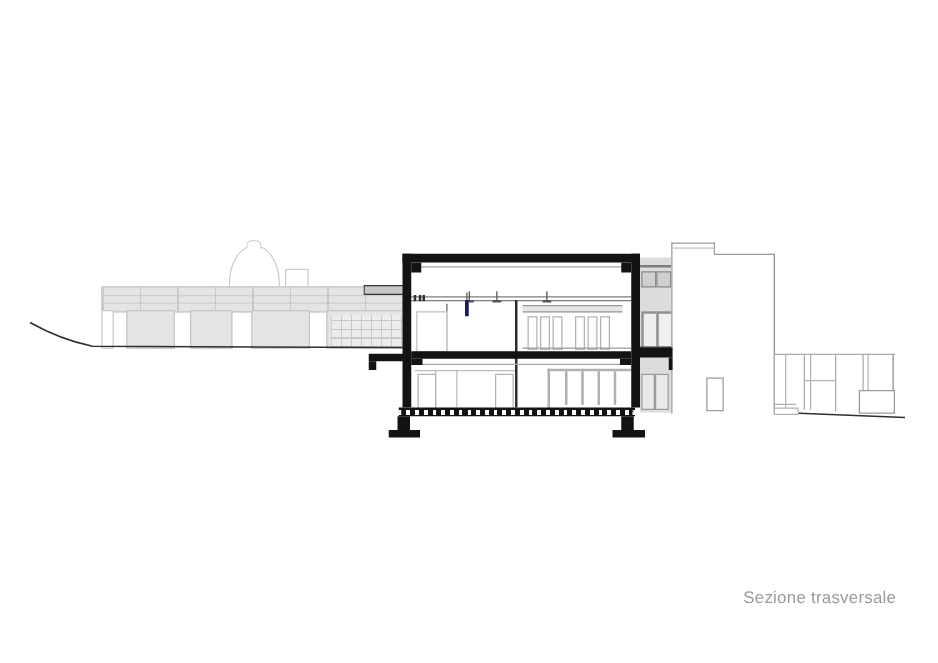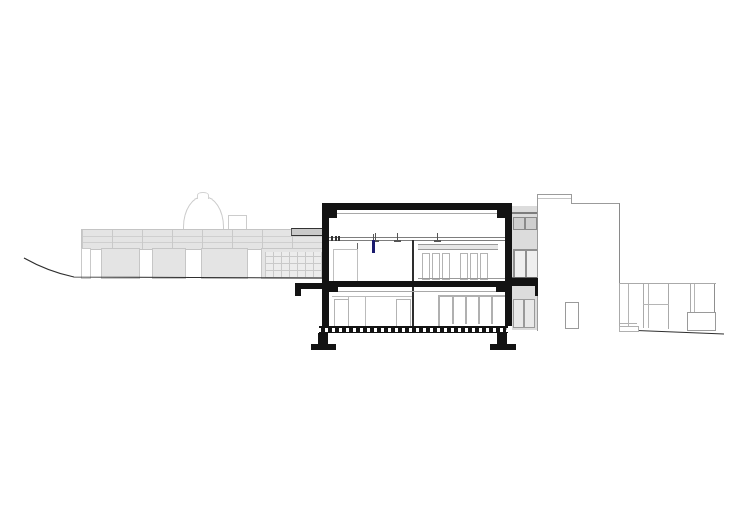--- a/index.html
+++ b/index.html
@@ -147,14 +147,15 @@
     <div class="abs" style="left:319px;top:326px;width:189px;height:1.5px;background:var(--poche);"></div>
     <div class="abs" style="left:321px;top:327.5px;width:185px;height:4px;background:repeating-linear-gradient(90deg,var(--poche) 0 4px,#fff 4px 7px);"></div>
     <div class="abs" style="left:319px;top:331.5px;width:189px;height:1.5px;background:var(--poche);"></div>
 
     <div class="abs black" style="left:318px;top:333px;width:10px;height:11px;"></div>
     <div class="abs black" style="left:311px;top:344px;width:25px;height:6px;"></div>
     <div class="abs black" style="left:497px;top:333px;width:10px;height:11px;"></div>
     <div class="abs black" style="left:490px;top:344px;width:26px;height:6px;"></div>
   </div>
 
+  <div class="abs caption" style="right:33px;top:470px;">Sezione trasversale</div>
 
 </div>
 
 </body></html>

